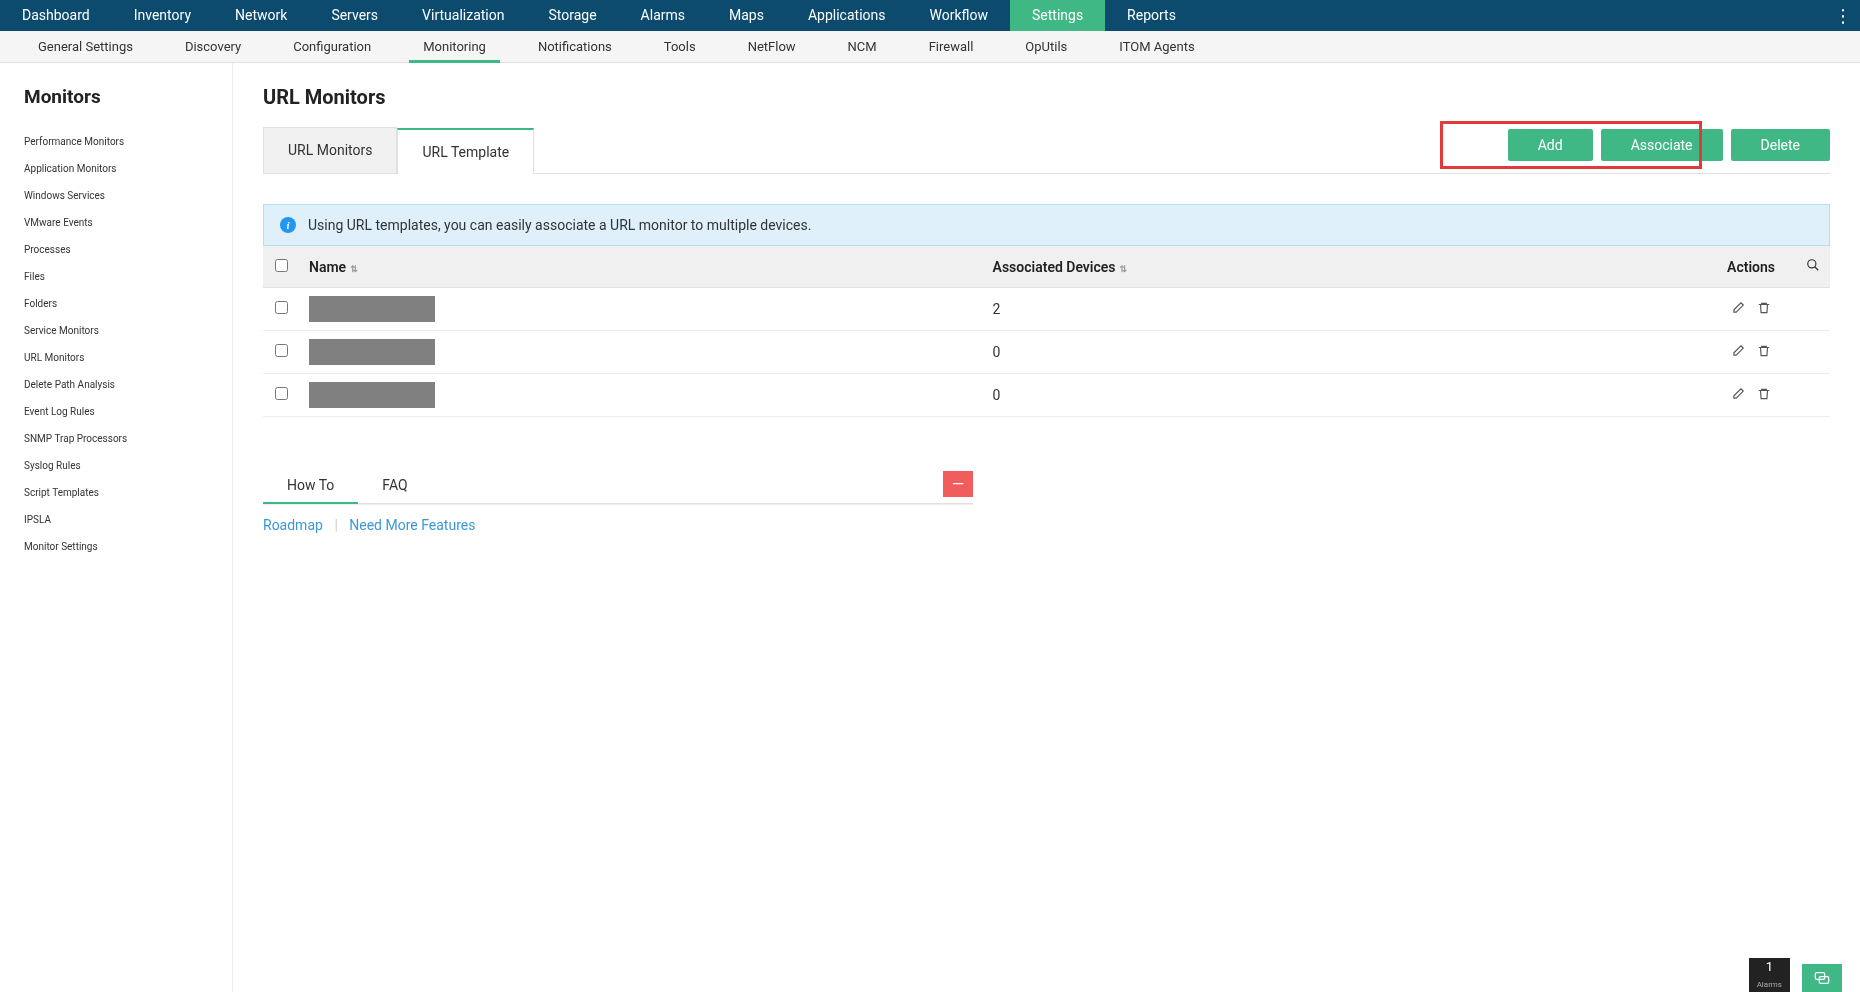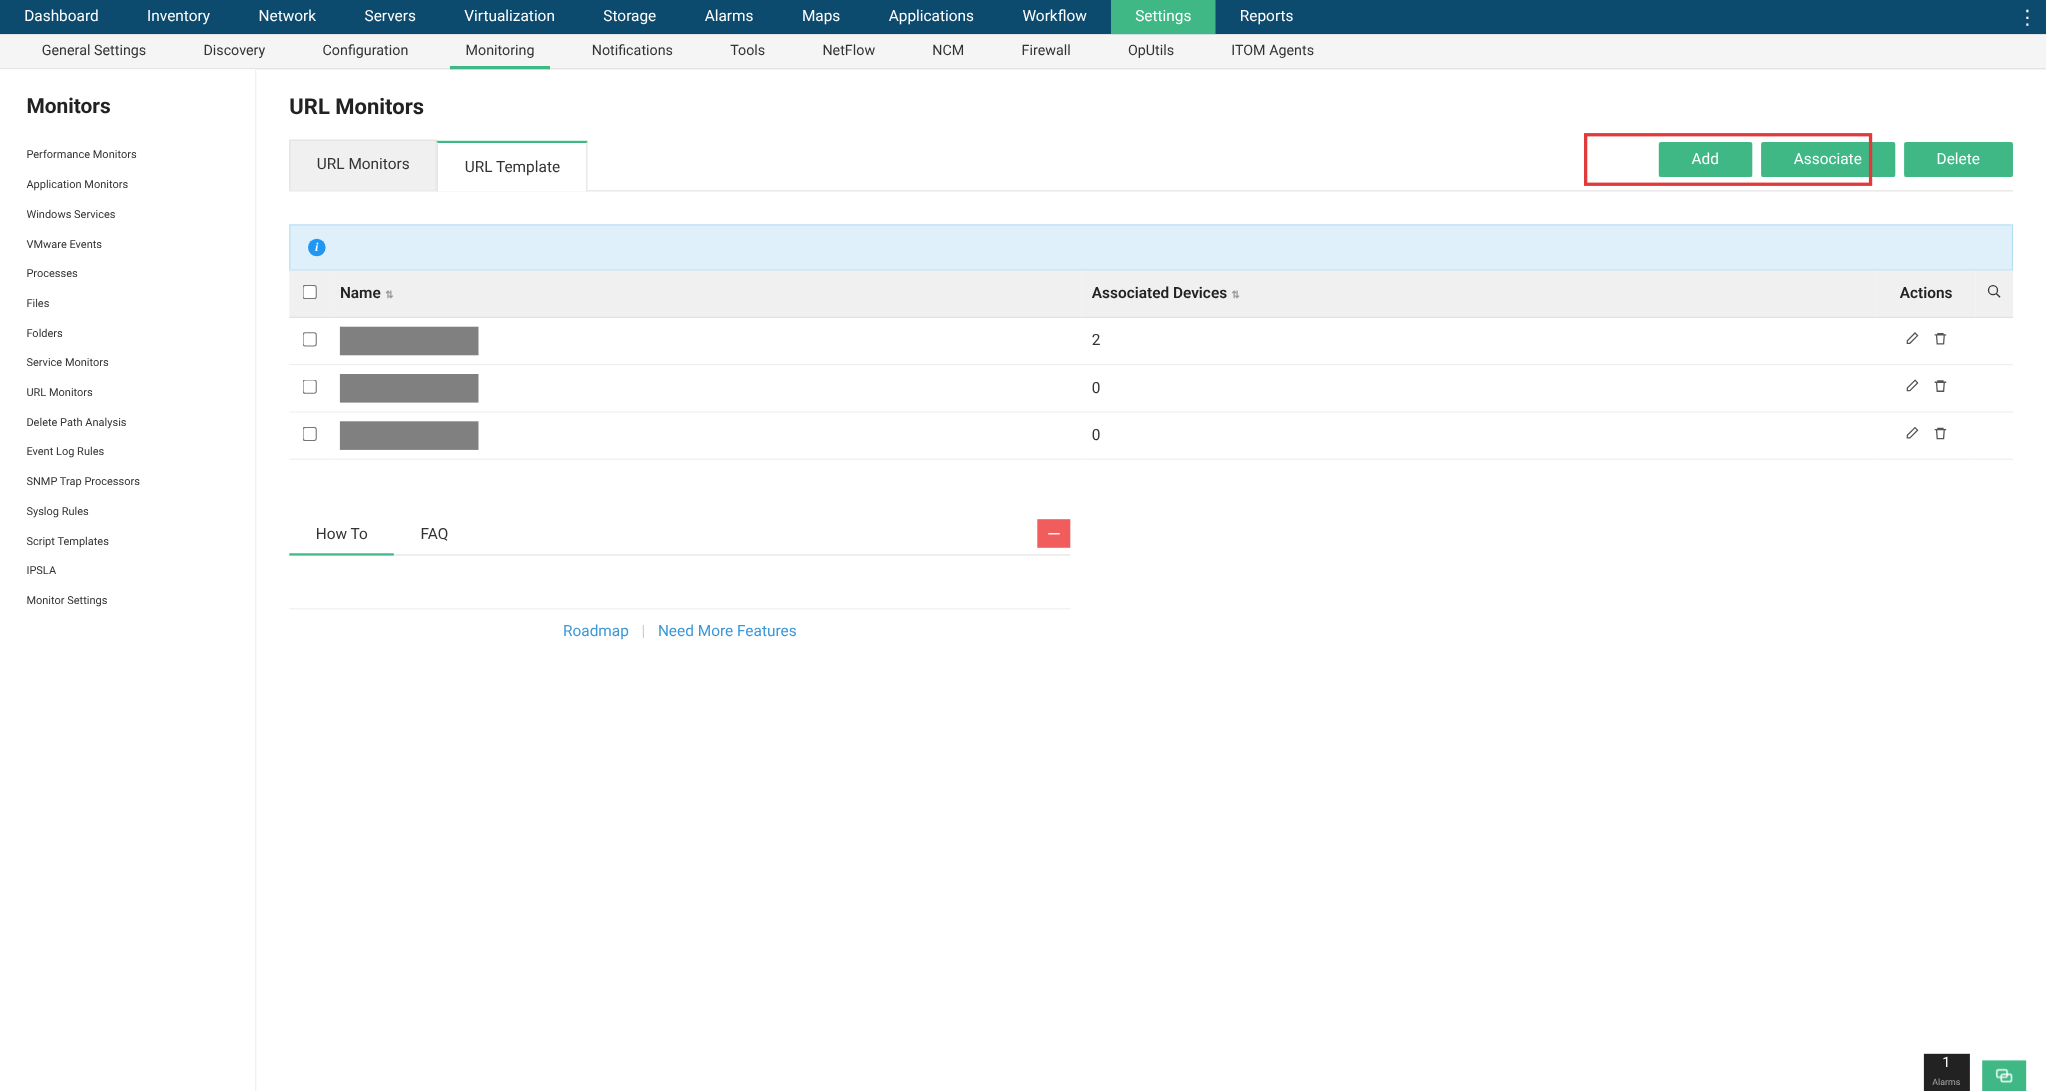--- a/index.html
+++ b/index.html
@@ -54,21 +54,21 @@
 .acticon { color: #666; cursor: pointer; margin: 0 6px; font-size: 14px; }
 
 
 .howto { margin-top: 50px; width: 710px; position: relative; }
 .howto-tabs { display: flex; border-bottom: 1px solid #e0e0e0; align-items: center; }
 .howto-tab { padding: 10px 24px; font-size: 14px; cursor: pointer; position: relative; }
 .howto-tab.active::after { content: ""; position: absolute; left: 0; right: 0; bottom: -1px; height: 2px; background: #3fb885; }
 .howto-close { position: absolute; right: 0; top: 4px; width: 30px; height: 26px; background: #f15c5c; color: #fff; display: flex; align-items: center; justify-content: center; font-size: 16px; cursor: pointer; }
 .howto ol { list-style: decimal; padding: 18px 0 18px 40px; }
 .howto ol li { padding: 5px 0; font-size: 14px; color: #333; }
-.howto-footer { border-top: 1px solid #eee; padding-top: 12px; text-align: center; margin-top: 48px; }
+.howto-footer { border-top: 1px solid #eee; padding-top: 12px; text-align: left; }
 .howto-footer a { color: #3a98d8; text-decoration: none; font-size: 14px; }
 .howto-footer .sep { color: #ccc; margin: 0 8px; }
 
 
 .alarms-widget { position: fixed; right: 70px; bottom: 0; background: #222; color: #fff; padding: 2px 8px; text-align: center; cursor: pointer; }
 .alarms-widget .num { font-size: 13px; display: block; line-height: 1.1;}
 .alarms-widget .lbl { font-size: 8px; color: #aaa; }
 .chat-widget { position: fixed; right: 18px; bottom: 0; background: #3fb885; color: #fff; width: 40px; height: 28px; display: flex; align-items: center; justify-content: center; cursor: pointer; }
 .chat-widget svg { width: 20px; height: 16px; }
 
@@ -144,20 +144,21 @@
       <div class="btns">
         <button class="btn">Add</button>
         <button class="btn">Associate</button>
         <button class="btn">Delete</button>
       </div>
       <div class="highlight-box"></div>
     </div>
 
     <div class="info">
       <span class="icon">i</span>
+      <span>Using URL templates, you can easily associate a URL monitor to multiple devices.</span>
     </div>
 
     <table class="tbl">
       <thead>
         <tr>
           <th class="chk"><input type="checkbox" style=""></th>
           <th><span>Name</span><span class="sorticon">⇅</span></th>
           <th><span>Associated Devices</span><span class="sorticon">⇅</span></th>
           <th class="actcol">Actions</th>
           <th class="searchcol"><span style="cursor:pointer;">

